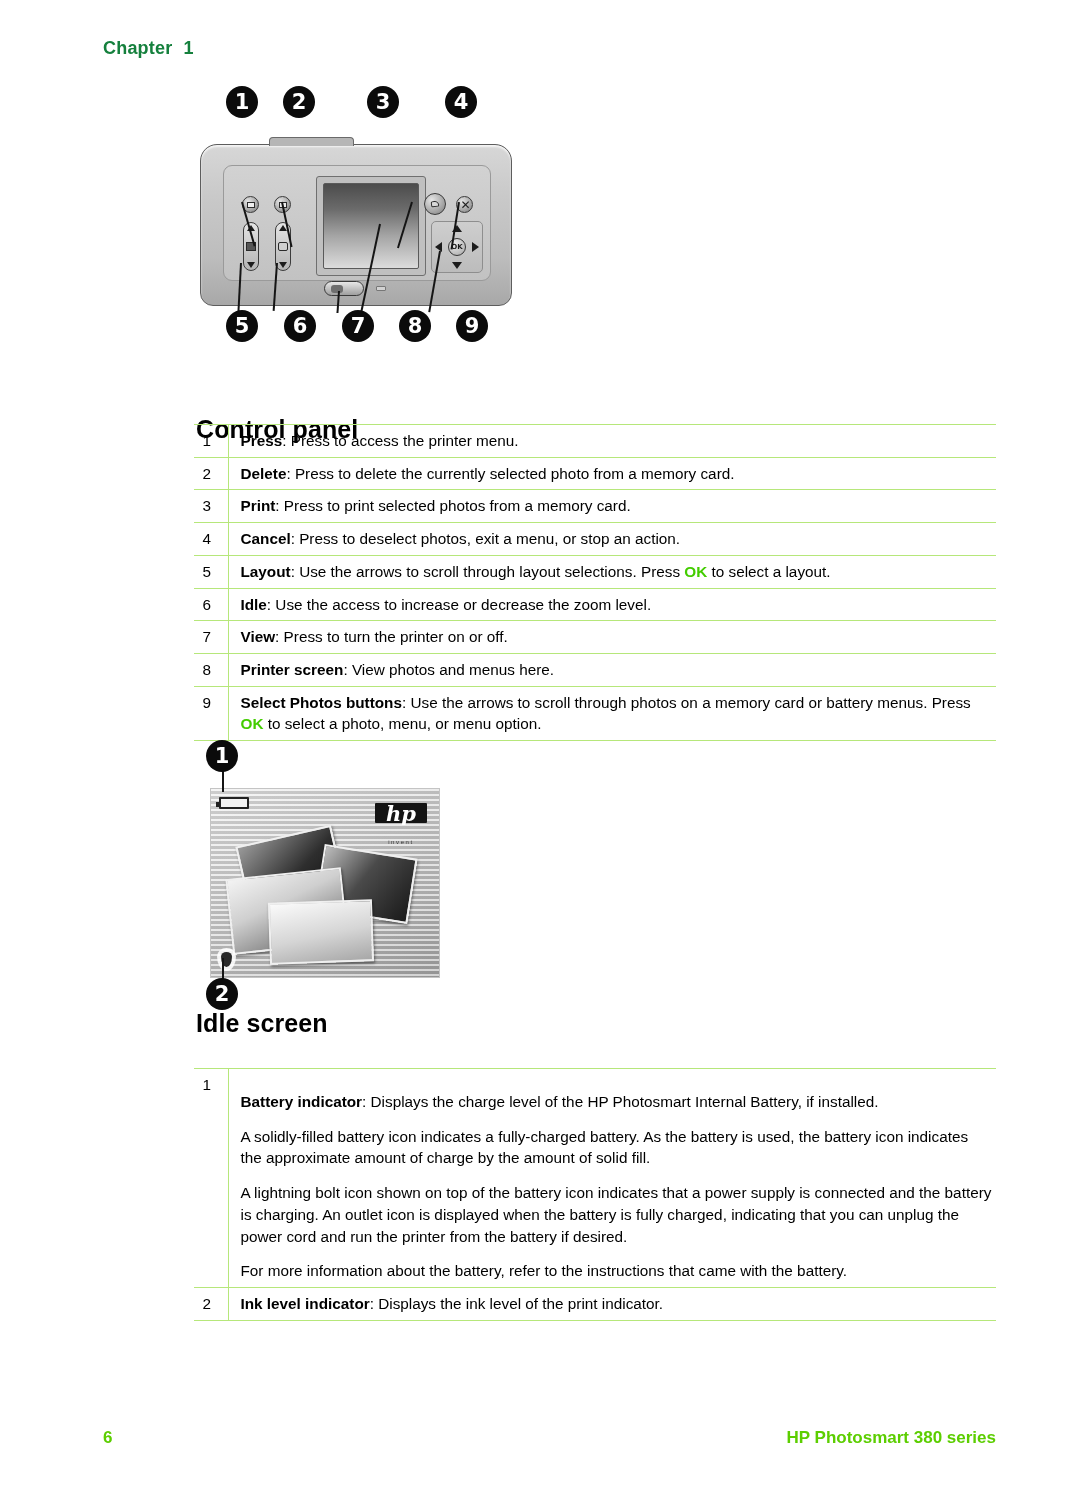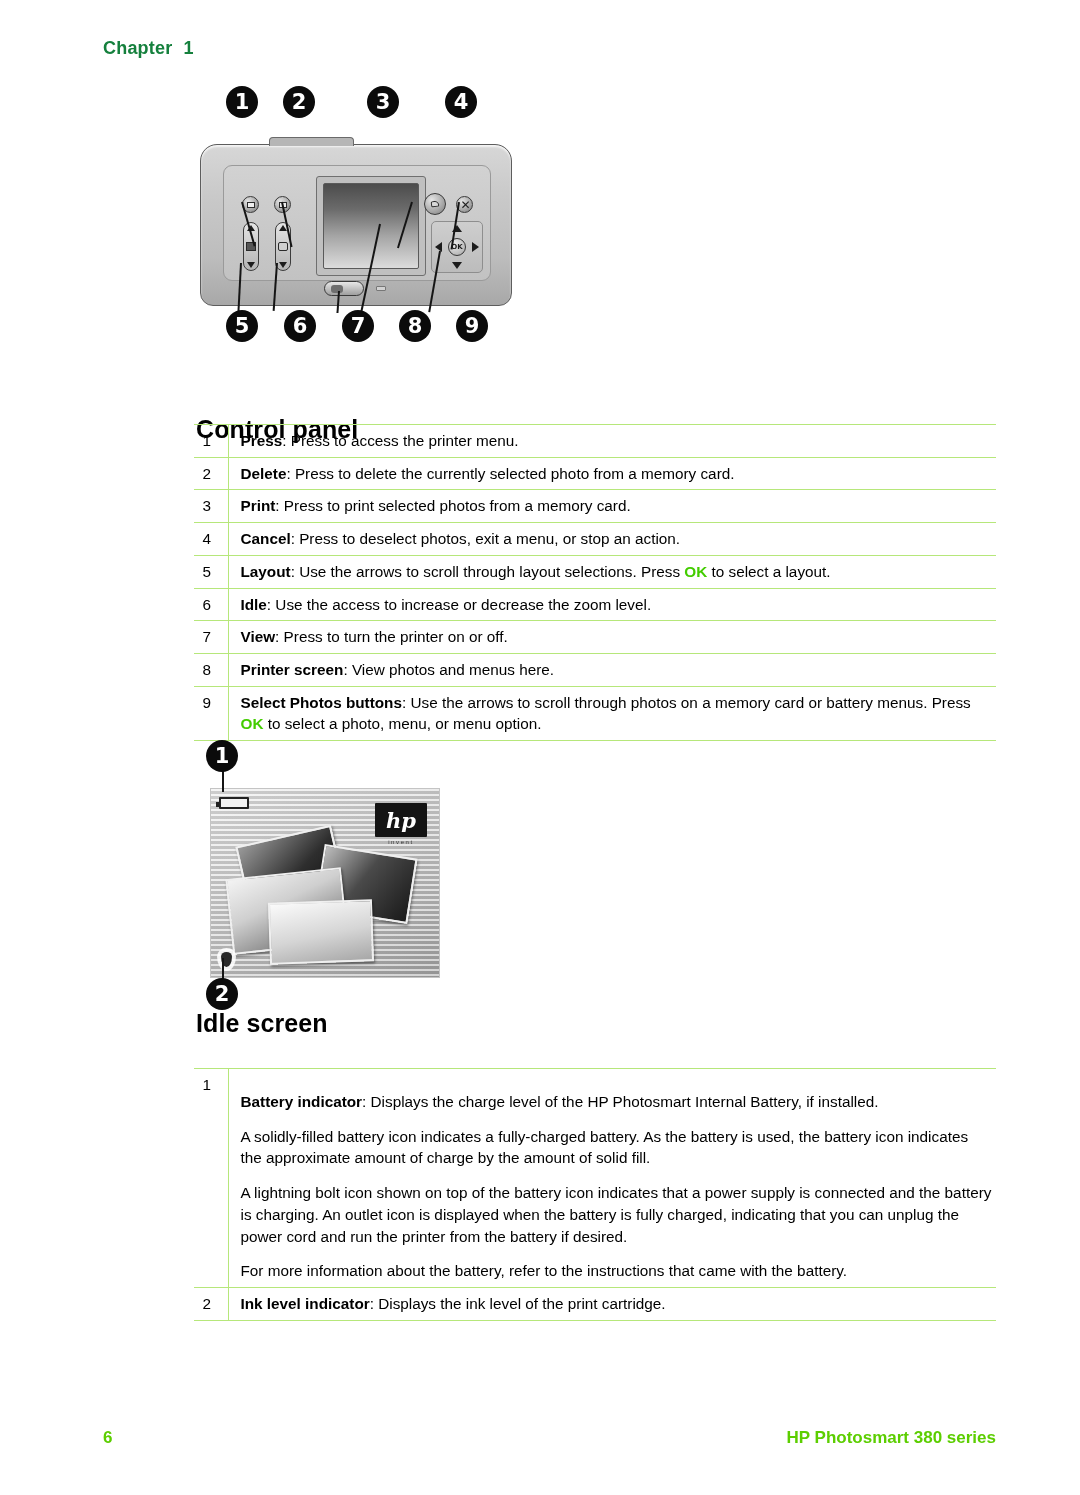--- a/index.html
+++ b/index.html
@@ -269,21 +269,21 @@
          background: linear-gradient(145deg,#9a9a9a,#2e2e2e 60%,#121212); }
   .ph2 { left: 108px; top: 62px; width: 94px; height: 66px; transform: rotate(9deg);
          background: linear-gradient(120deg,#bdbdbd,#4a4a4a 45%,#1a1a1a); }
   .ph3 { left: 18px; top: 84px; width: 116px; height: 76px; transform: rotate(-6deg);
          background: linear-gradient(160deg,#f3f3f3,#cfcfcf 40%,#8f8f8f 75%,#5a5a5a); }
   .ph4 { left: 58px; top: 112px; width: 104px; height: 62px; transform: rotate(-2deg);
          background: linear-gradient(170deg,#fafafa,#d5d5d5 55%,#a7a7a7); }
   .hp-logo {
     position: absolute;
     right: 12px; top: 14px;
-    width: 52px; height: 34px;
+    width: 52px; height: 20px;
     background: #141414;
     border-radius: 1px;
     display: flex; align-items: center; justify-content: center;
     color: #ffffff;
     font-family: "DejaVu Serif", serif;
     font-style: italic;
     font-weight: bold;
     font-size: 21px;
     line-height: 1;
   }
@@ -484,19 +484,19 @@
       <td class="num">1</td>
       <td class="txt">
         <p><b>Battery indicator</b><span>: Displays the charge level of the HP Photosmart Internal Battery, if installed.</span></p>
         <p>A solidly-filled battery icon indicates a fully-charged battery. As the battery is used, the battery icon indicates the approximate amount of charge by the amount of solid fill.</p>
         <p>A lightning bolt icon shown on top of the battery icon indicates that a power supply is connected and the battery is charging. An outlet icon is displayed when the battery is fully charged, indicating that you can unplug the power cord and run the printer from the battery if desired.</p>
         <p>For more information about the battery, refer to the instructions that came with the battery.</p>
       </td>
     </tr>
     <tr>
       <td class="num">2</td>
-      <td class="txt"><b>Ink level indicator</b><span>: Displays the ink level of the print cartridge.</span></td>
+      <td class="txt"><b>Ink level indicator</b><span>: Displays the ink level of the print indicator.</span></td>
     </tr>
   </tbody>
 </table>
 
 <div class="footer-page">6</div>
 <div class="footer-title">HP Photosmart 380 series</div>
 
 </body></html>

